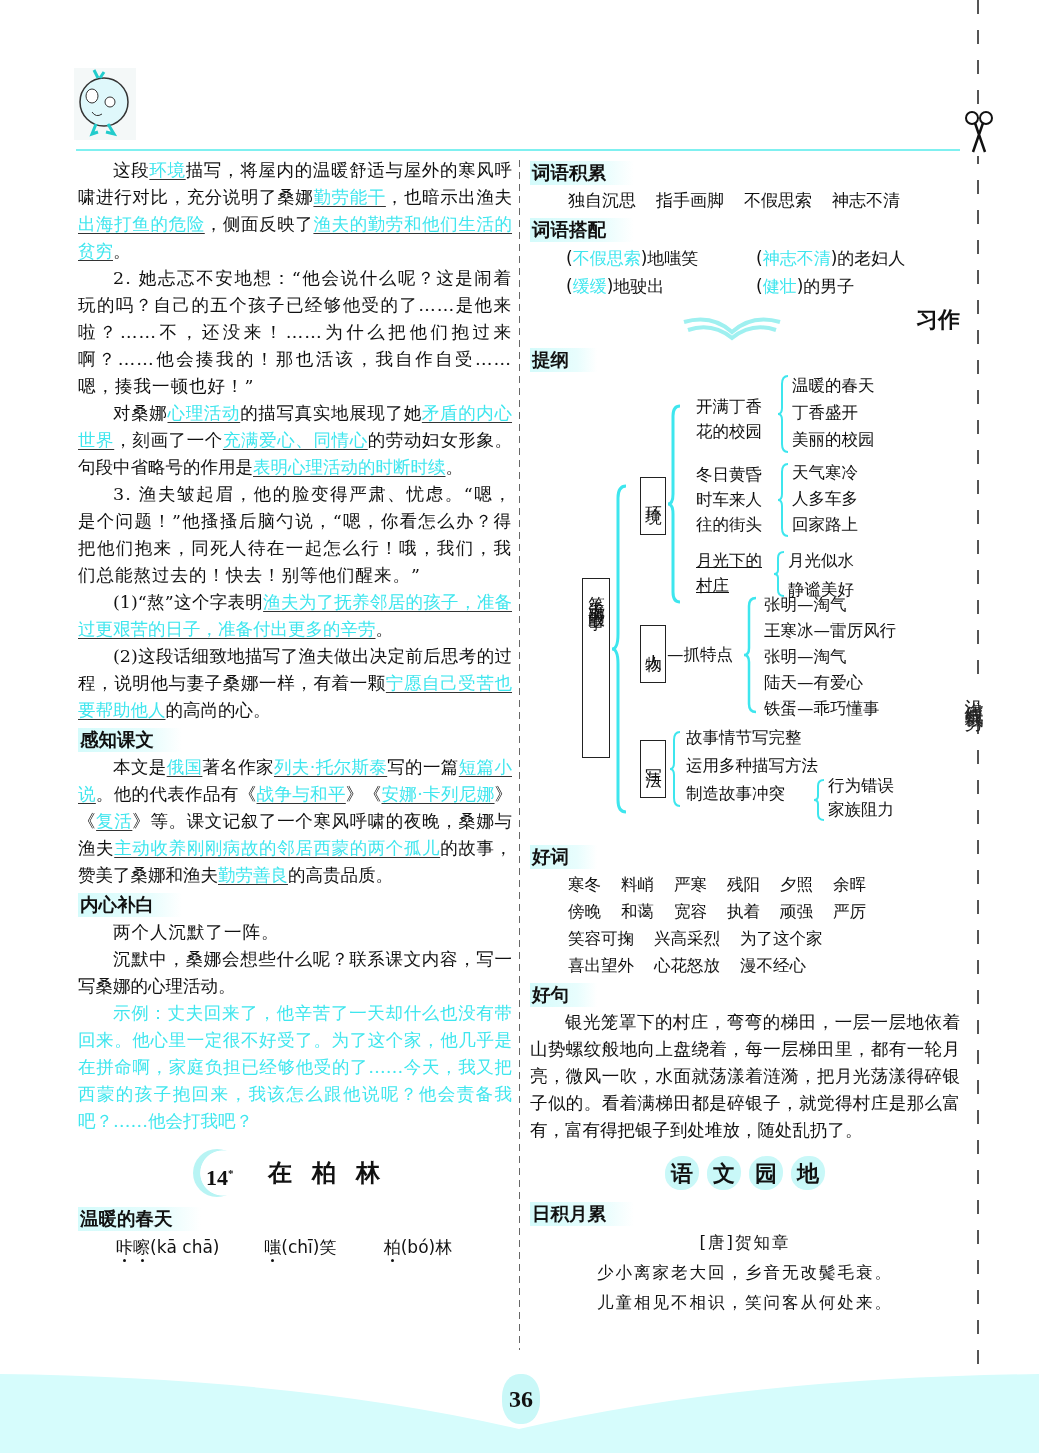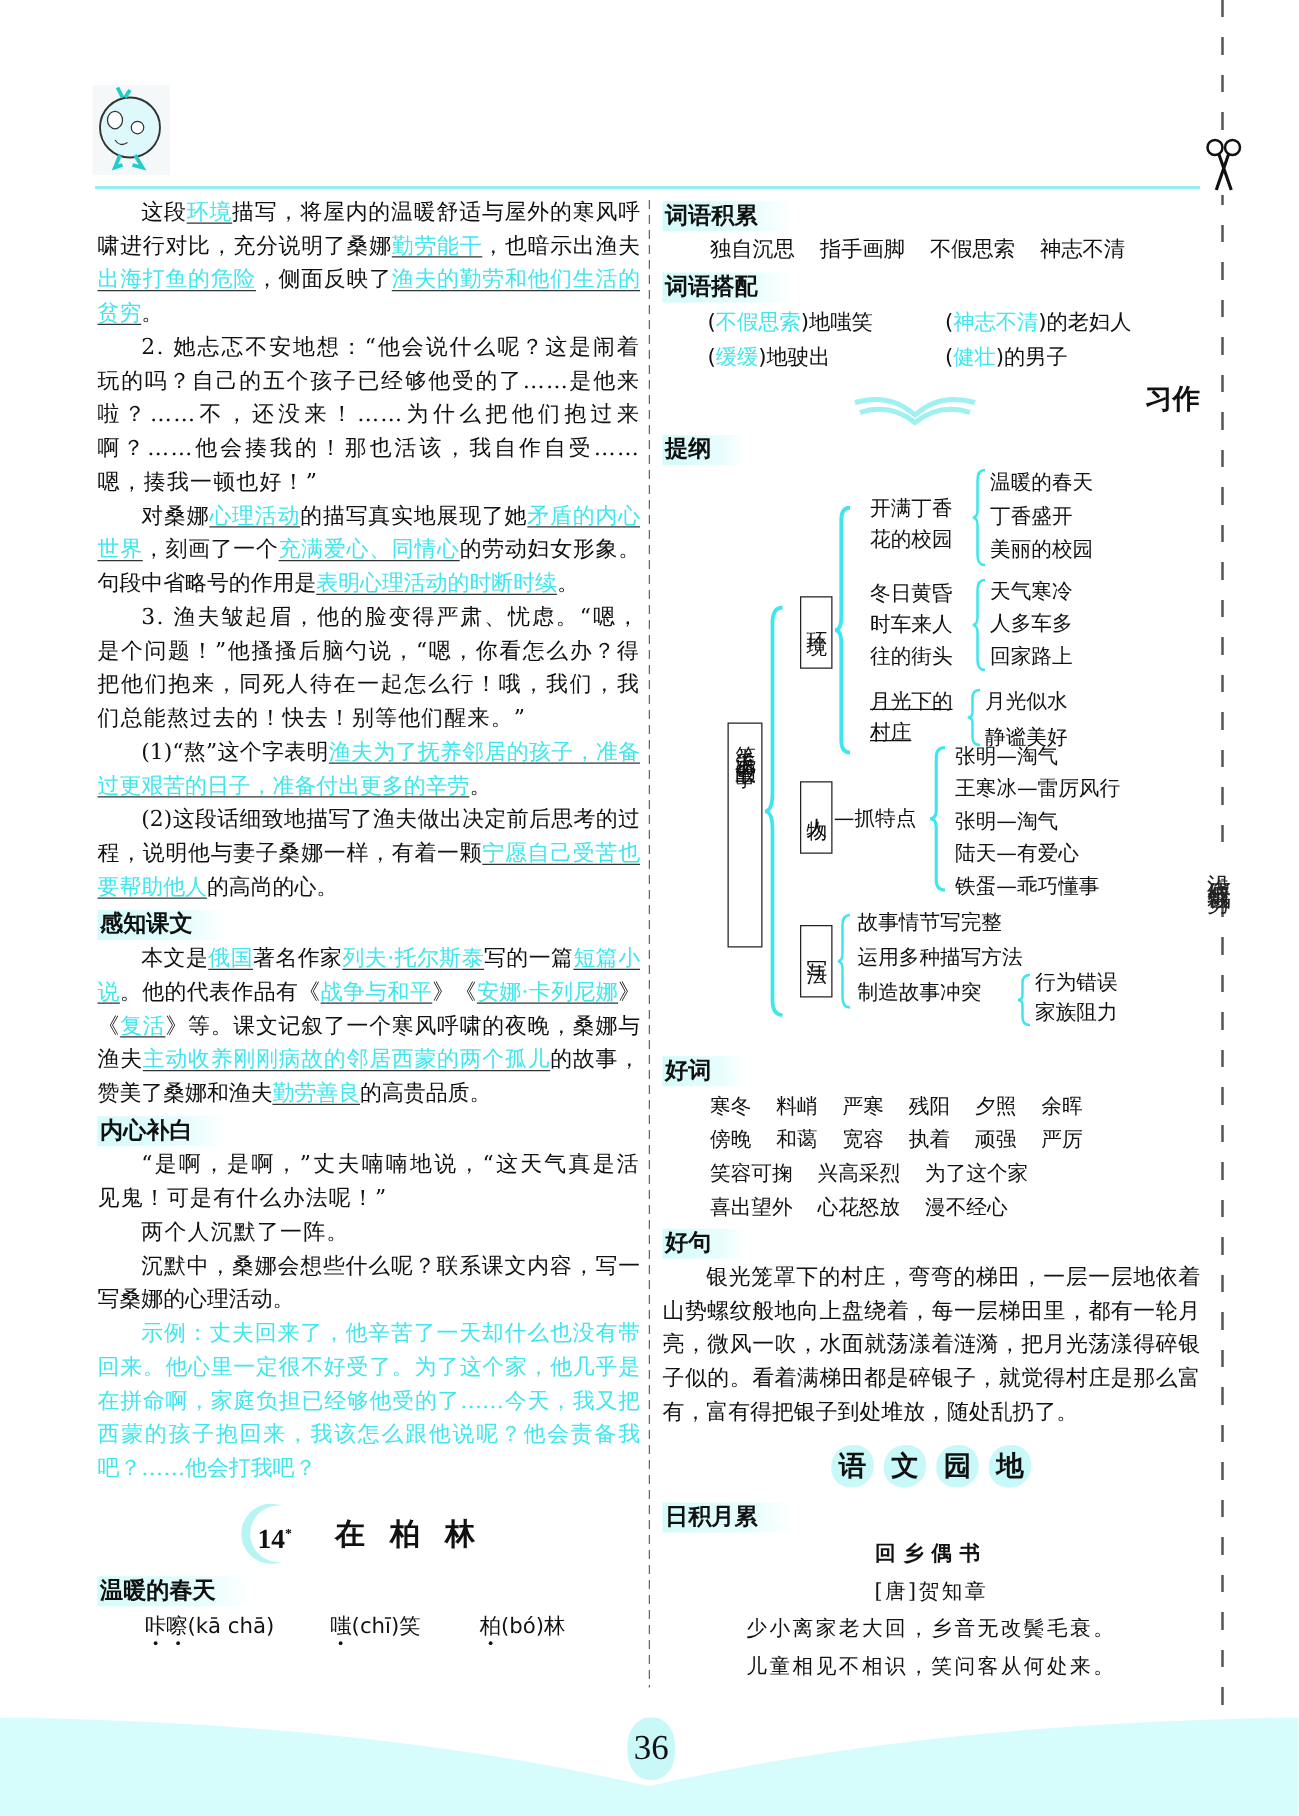--- a/index.html
+++ b/index.html
@@ -72,21 +72,21 @@
   .lesson .num sup { font-size: 11px; }
   .lesson .title { position: absolute; left: 190px; top: 12px; font-weight: bold; font-size: 24px; letter-spacing: 20px; line-height: 32px; }
 
   .pinyin-row { display: flex; padding-left: 38px; font-family: "DejaVu Sans", sans-serif; font-size: 17px; line-height: 28px; }
   .pinyin-row .cell { width: 145px; position: relative; }
   .dot { position: absolute; top: 26px; width: 3px; height: 3px; background: #111; border-radius: 50%; }
 
   
   .footer { position: absolute; left: 0; top: 1374px; width: 1039px; height: 79px; }
   .page-num-chip { position: absolute; left: 502px; top: 1374px; width: 38px; height: 50px; border-radius: 45%;
-    background: #c9f8f8; text-align: center; font-weight: normal; font-family: "Liberation Serif", serif; font-size: 28px; line-height: 50px; }
+    background: #c9f8f8; text-align: center; font-weight: bold; font-family: "Liberation Serif", serif; font-size: 24px; line-height: 50px; }
 </style>
 </head>
 <body>
 
 <div class="page">
 
   <svg class="mascot" viewBox="0 0 62 72">
     <rect width="62" height="72" fill="#f4f8f8"></rect>
     <ellipse cx="30" cy="34" rx="24" ry="24" fill="#dff8fb" stroke="#333" stroke-width="1.5"></ellipse>
     <path d="M24 10 L20 2 M26 10 L30 4" stroke="#2cc" stroke-width="3"></path>
@@ -123,21 +123,20 @@
     <p class="indent">
       <span>(2)这段话细致地描写了渔夫做出决定前后思考的过程，说明他与妻子桑娜一样，有着一颗</span><span class="ans">宁愿自己受苦也要帮助他人</span><span>的高尚的心。</span>
     </p>
 
     <div class="sec-head">感知课文</div>
     <p class="indent">
       <span>本文是</span><span class="ans">俄国</span><span>著名作家</span><span class="ans">列夫·托尔斯泰</span><span>写的一篇</span><span class="ans">短篇小说</span><span>。他的代表作品有《</span><span class="ans">战争与和平</span><span>》《</span><span class="ans">安娜·卡列尼娜</span><span>》《</span><span class="ans">复活</span><span>》等。课文记叙了一个寒风呼啸的夜晚，桑娜与渔夫</span><span class="ans">主动收养刚刚病故的邻居西蒙的两个孤儿</span><span>的故事，赞美了桑娜和渔夫</span><span class="ans">勤劳善良</span><span>的高贵品质。</span>
     </p>
 
     <div class="sec-head">内心补白</div>
-    <p class="indent kai">“是啊，是啊，”丈夫喃喃地说，“这天气真是活见鬼！可是有什么办法呢！”</p>
     <p class="indent kai">两个人沉默了一阵。</p>
     <p class="indent">沉默中，桑娜会想些什么呢？联系课文内容，写一写桑娜的心理活动。</p>
     <p class="indent ans-plain">示例：丈夫回来了，他辛苦了一天却什么也没有带回来。他心里一定很不好受了。为了这个家，他几乎是在拼命啊，家庭负担已经够他受的了……今天，我又把西蒙的孩子抱回来，我该怎么跟他说呢？他会责备我吧？……他会打我吧？</p>
 
     <div class="lesson">
       <div class="circle"></div>
       <div class="num"><span>14</span><sup>*</sup></div>
       <div class="title">在柏林</div>
     </div>
 
@@ -245,21 +244,20 @@
 
     <div class="sec-head">好句</div>
     <p class="indent">银光笼罩下的村庄，弯弯的梯田，一层一层地依着山势螺纹般地向上盘绕着，每一层梯田里，都有一轮月亮，微风一吹，水面就荡漾着涟漪，把月光荡漾得碎银子似的。看着满梯田都是碎银子，就觉得村庄是那么富有，富有得把银子到处堆放，随处乱扔了。</p>
 
     <div class="banner">
       <span class="chip">语</span><span class="chip">文</span><span class="chip">园</span><span class="chip">地</span>
     </div>
 
     <div class="sec-head">日积月累</div>
     <div class="poem">
-      <div class="title">回乡偶书</div>
       <div>[唐]贺知章</div>
       <div>少小离家老大回，乡音无改鬓毛衰。</div>
       <div>儿童相见不相识，笑问客从何处来。</div>
     </div>
   </div>
 
   <svg class="footer" viewBox="0 0 1039 79" preserveAspectRatio="none">
     <path d="M0 0 Q300 4 519 55 Q740 4 1039 0 L1039 79 L0 79 Z" fill="#d6fcfc"></path>
   </svg>
   <div class="page-num-chip">36</div>

